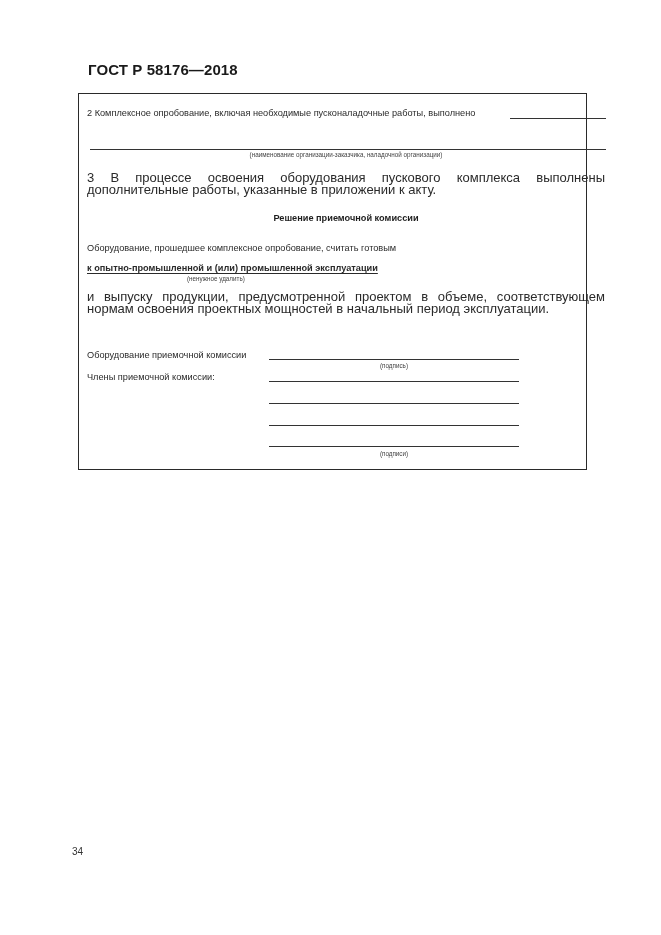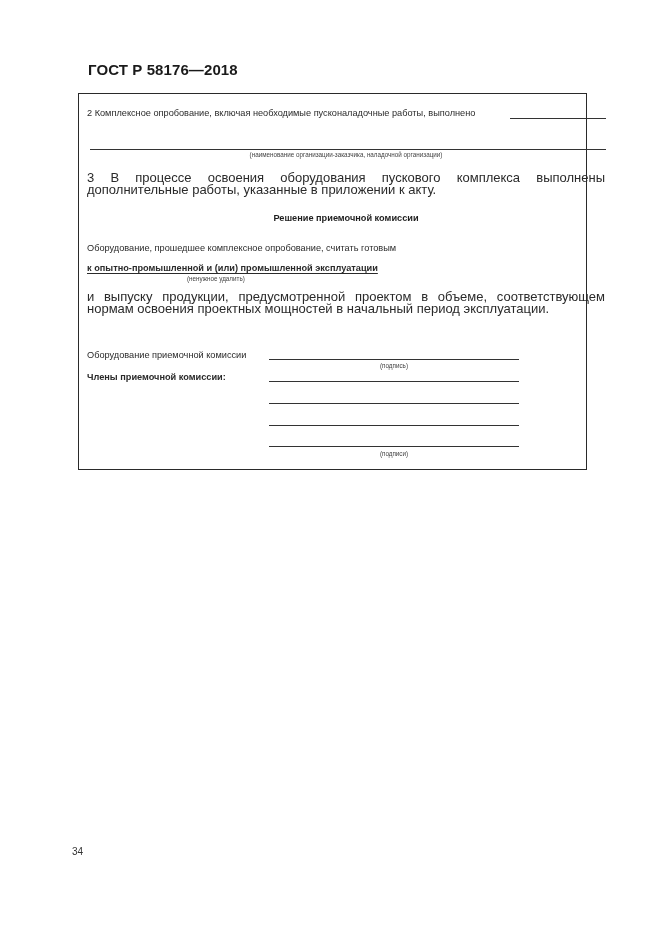--- a/index.html
+++ b/index.html
@@ -93,21 +93,21 @@
 
   <div class="abs center-bold" style="left:0; width:534px; top:119px;">Решение приемочной комиссии</div>
   <div class="abs txt underlined" style="left:8px; top:169px;font-weight:bold;">к опытно-промышленной и (или) промышленной эксплуатации</div>
   <div class="abs small" style="left:108px; top:181px;">(ненужное удалить)</div>
   <div class="abs justify" style="left:8px; top:197px; width:518px;">и выпуску продукции, предусмотренной проектом в объеме, соответствующем нормам освоения проектных мощностей в начальный период эксплуатации.</div>
 
   <div class="abs txt" style="left:8px; top:256px;">Оборудование приемочной комиссии</div>
   <div class="rule" style="left:190px; top:265px; width:250px;"></div>
   <div class="abs small" style="left:190px; width:250px; text-align:center; top:268px;">(подпись)</div>
 
-  <div class="abs txt" style="left:8px; top:278px;font-weight:bold;">Члены приемочной комиссии:</div>
+  <div class="abs txt" style="left:8px; top:278px;">Члены приемочной комиссии:</div>
   <div class="rule" style="left:190px; top:287px; width:250px;"></div>
   <div class="rule" style="left:190px; top:309px; width:250px;"></div>
   <div class="rule" style="left:190px; top:331px; width:250px;"></div>
   <div class="rule" style="left:190px; top:352px; width:250px;"></div>
   <div class="abs small" style="left:190px; width:250px; text-align:center; top:356px;">(подписи)</div>
 </div>
 
 <div class="page-num">34</div>
 
 </body></html>

